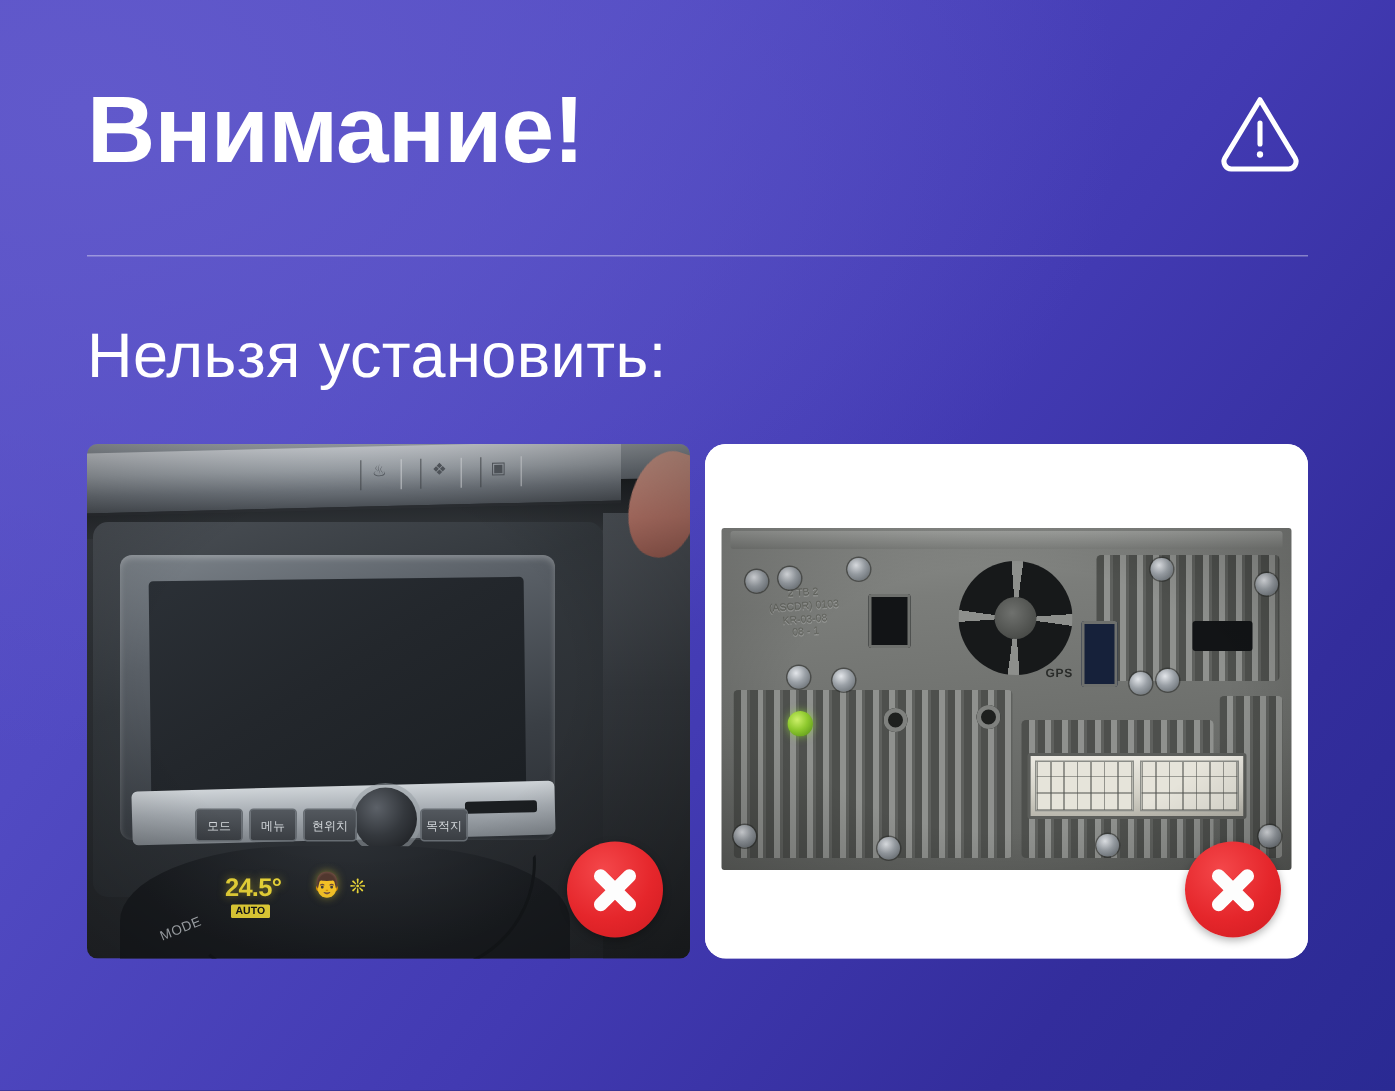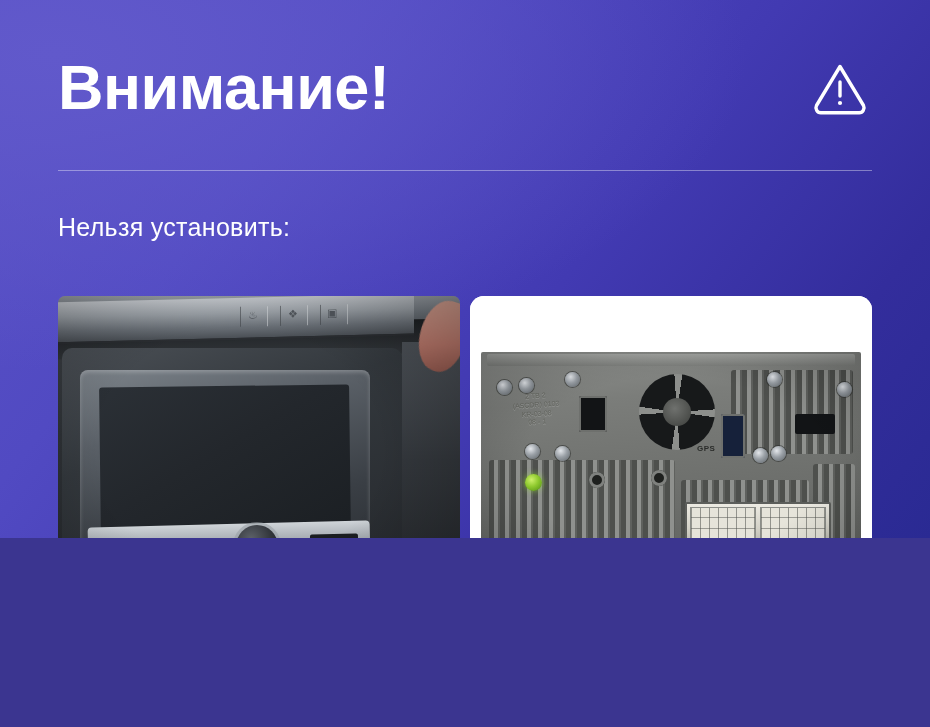--- a/index.html
+++ b/index.html
@@ -8,21 +8,21 @@
     background: #3b3590;
   }
   body {
     font-family: "Liberation Sans", sans-serif;
     -webkit-font-smoothing: antialiased;
   }
 
   #slide {
     position: relative;
     width: 930px;
-    height: 538px;
+    height: 727px;
     overflow: hidden;
     background:
       radial-gradient(120% 95% at 6% 10%, #6159cb 0%, rgba(97,89,203,0) 62%),
       linear-gradient(128deg, #5a52c6 0%, #514ac2 28%, #423ab2 58%, #332d9c 82%, #2a2a93 100%);
   }
 
   
   .header-row {
     position: absolute;
     left: 58px;
@@ -58,21 +58,21 @@
     height: 1px;
     background: rgba(255,255,255,0.38);
   }
 
   
   .subtitle {
     position: absolute;
     left: 58px;
     top: 212px;
     color: #ffffff;
-    font-size: 25px;
+    font-size: 42px;
     font-weight: normal;
     letter-spacing: 0.3px;
     line-height: 1.2;
     white-space: nowrap;
     margin: 0;
   }
 
   
   .cards {
     position: absolute;

